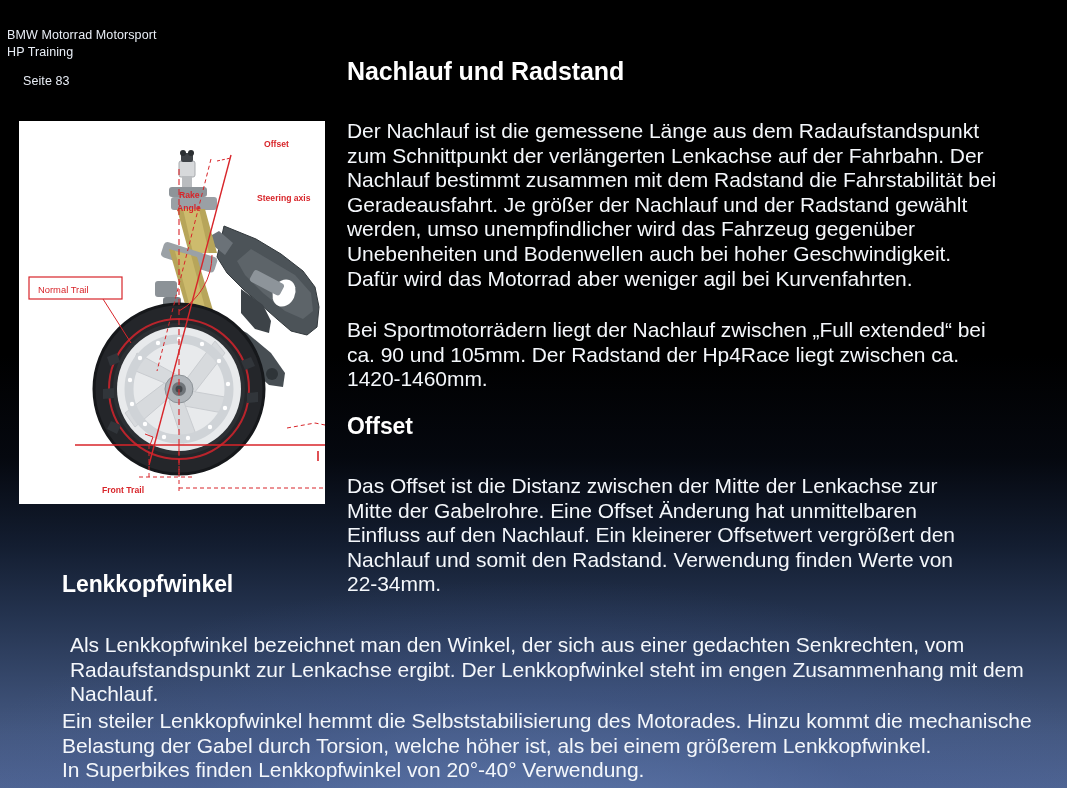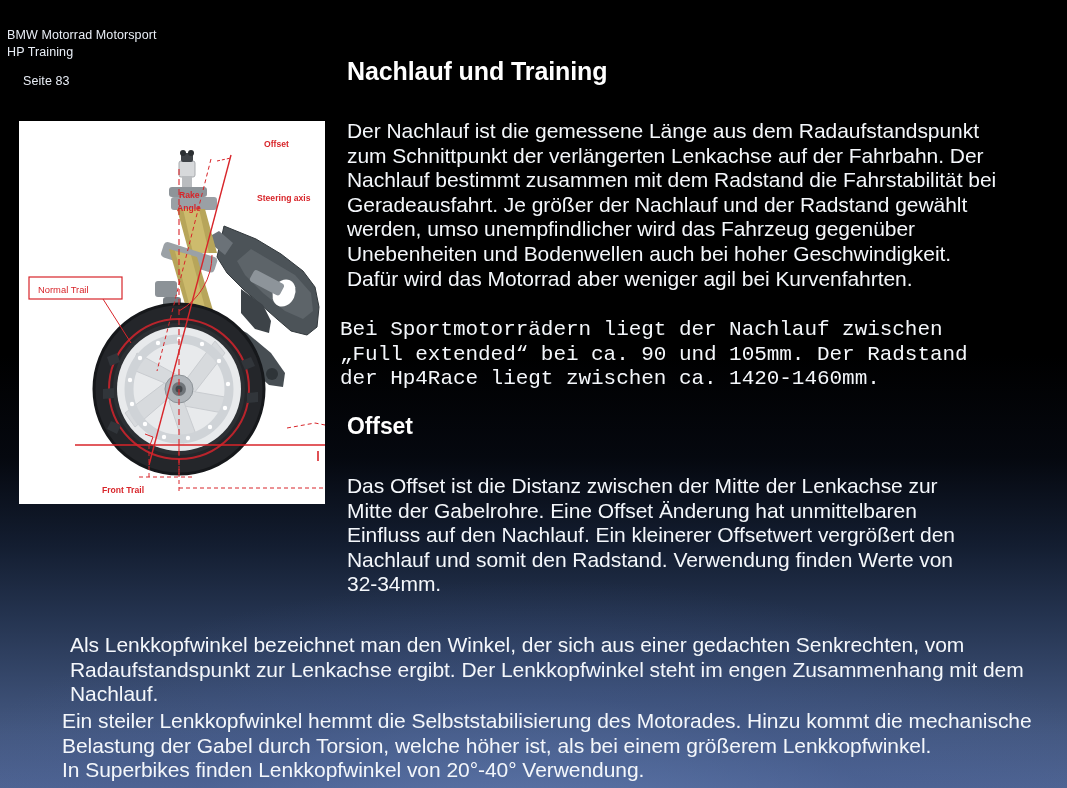--- a/index.html
+++ b/index.html
@@ -83,21 +83,21 @@
     position: absolute;
     color: #f4f7fb;
     font-size: 21px;
     line-height: 24.6px;
     letter-spacing: -0.05px;
     z-index: 5;
   }
 
   #title-nachlauf { left: 347px; top: 33px; }
   #p-nachlauf     { left: 347px; top: 95px;  width: 660px; }
-  #p-sport        { left: 340px; top: 294px; width: 660px; font-family: Liberation Mono, monospace; }
+  #p-sport        { left: 347px; top: 294px; width: 660px; }
   #title-offset   { left: 347px; top: 389px; }
   #p-offset       { left: 347px; top: 450px; width: 640px; }
   #title-lenk     { left: 62px;  top: 547px; }
   #p-lenk1        { left: 70px;  top: 609px; width: 975px; }
   #p-lenk2        { left: 62px;  top: 685px; width: 975px; }
 
   
   #diagram {
     position: absolute;
     left: 19px;
@@ -245,24 +245,25 @@
 
       <text class="dlabel" x="245" y="26">Offset</text>
       <text class="dlabel" x="160" y="77">Rake</text>
       <text class="dlabel" x="158" y="90">Angle</text>
       <text class="dlabel" x="238" y="80">Steering axis</text>
       <text class="dlabel-box" x="19" y="172">Normal Trail</text>
       <text class="dlabel" x="83" y="372">Front Trail</text>
     </svg>
   </div>
 
-  <div id="title-nachlauf" class="h-main">Nachlauf und Training</div>
+  <div id="title-nachlauf" class="h-main">Nachlauf und Radstand</div>
   <div id="p-nachlauf" class="para">Der Nachlauf ist die gemessene Länge aus dem Radaufstandspunkt zum Schnittpunkt der verlängerten Lenkachse auf der Fahrbahn. Der Nachlauf bestimmt zusammen mit dem Radstand die Fahrstabilität bei Geradeausfahrt. Je größer der Nachlauf und der Radstand gewählt werden, umso unempfindlicher wird das Fahrzeug gegenüber Unebenheiten und Bodenwellen auch bei hoher Geschwindigkeit. Dafür wird das Motorrad aber weniger agil bei Kurvenfahrten.</div>
   <div id="p-sport" class="para">Bei Sportmotorrädern liegt der Nachlauf zwischen „Full extended“ bei  ca. 90 und 105mm. Der Radstand der Hp4Race liegt zwischen ca. 1420-1460mm.</div>
 
   <div id="title-offset" class="h-sub">Offset</div>
-  <div id="p-offset" class="para">Das Offset ist die Distanz zwischen der Mitte der Lenkachse zur Mitte der Gabelrohre. Eine Offset Änderung hat unmittelbaren Einfluss auf den Nachlauf. Ein kleinerer Offsetwert vergrößert den Nachlauf und somit den Radstand. Verwendung finden Werte von 32-34mm.</div>
-
+  <div id="p-offset" class="para">Das Offset ist die Distanz zwischen der Mitte der Lenkachse zur Mitte der Gabelrohre. Eine Offset Änderung hat unmittelbaren Einfluss auf den Nachlauf. Ein kleinerer Offsetwert vergrößert den Nachlauf und somit den Radstand. Verwendung finden Werte von 22-34mm.</div>
+
+  <div id="title-lenk" class="h-sub">Lenkkopfwinkel</div>
   <div id="p-lenk1" class="para">Als Lenkkopfwinkel bezeichnet man den Winkel, der sich aus einer gedachten Senkrechten, vom Radaufstandspunkt zur Lenkachse ergibt. Der Lenkkopfwinkel steht im engen Zusammenhang mit dem Nachlauf.</div>
   <div id="p-lenk2" class="para" style="white-space: pre-line;">Ein steiler Lenkkopfwinkel hemmt die Selbststabilisierung des Motorades. Hinzu kommt die mechanische Belastung der Gabel durch Torsion, welche höher ist, als bei einem größerem Lenkkopfwinkel.
 In Superbikes finden Lenkkopfwinkel von 20°-40° Verwendung.</div>
 
 </div>
 
 </body></html>

